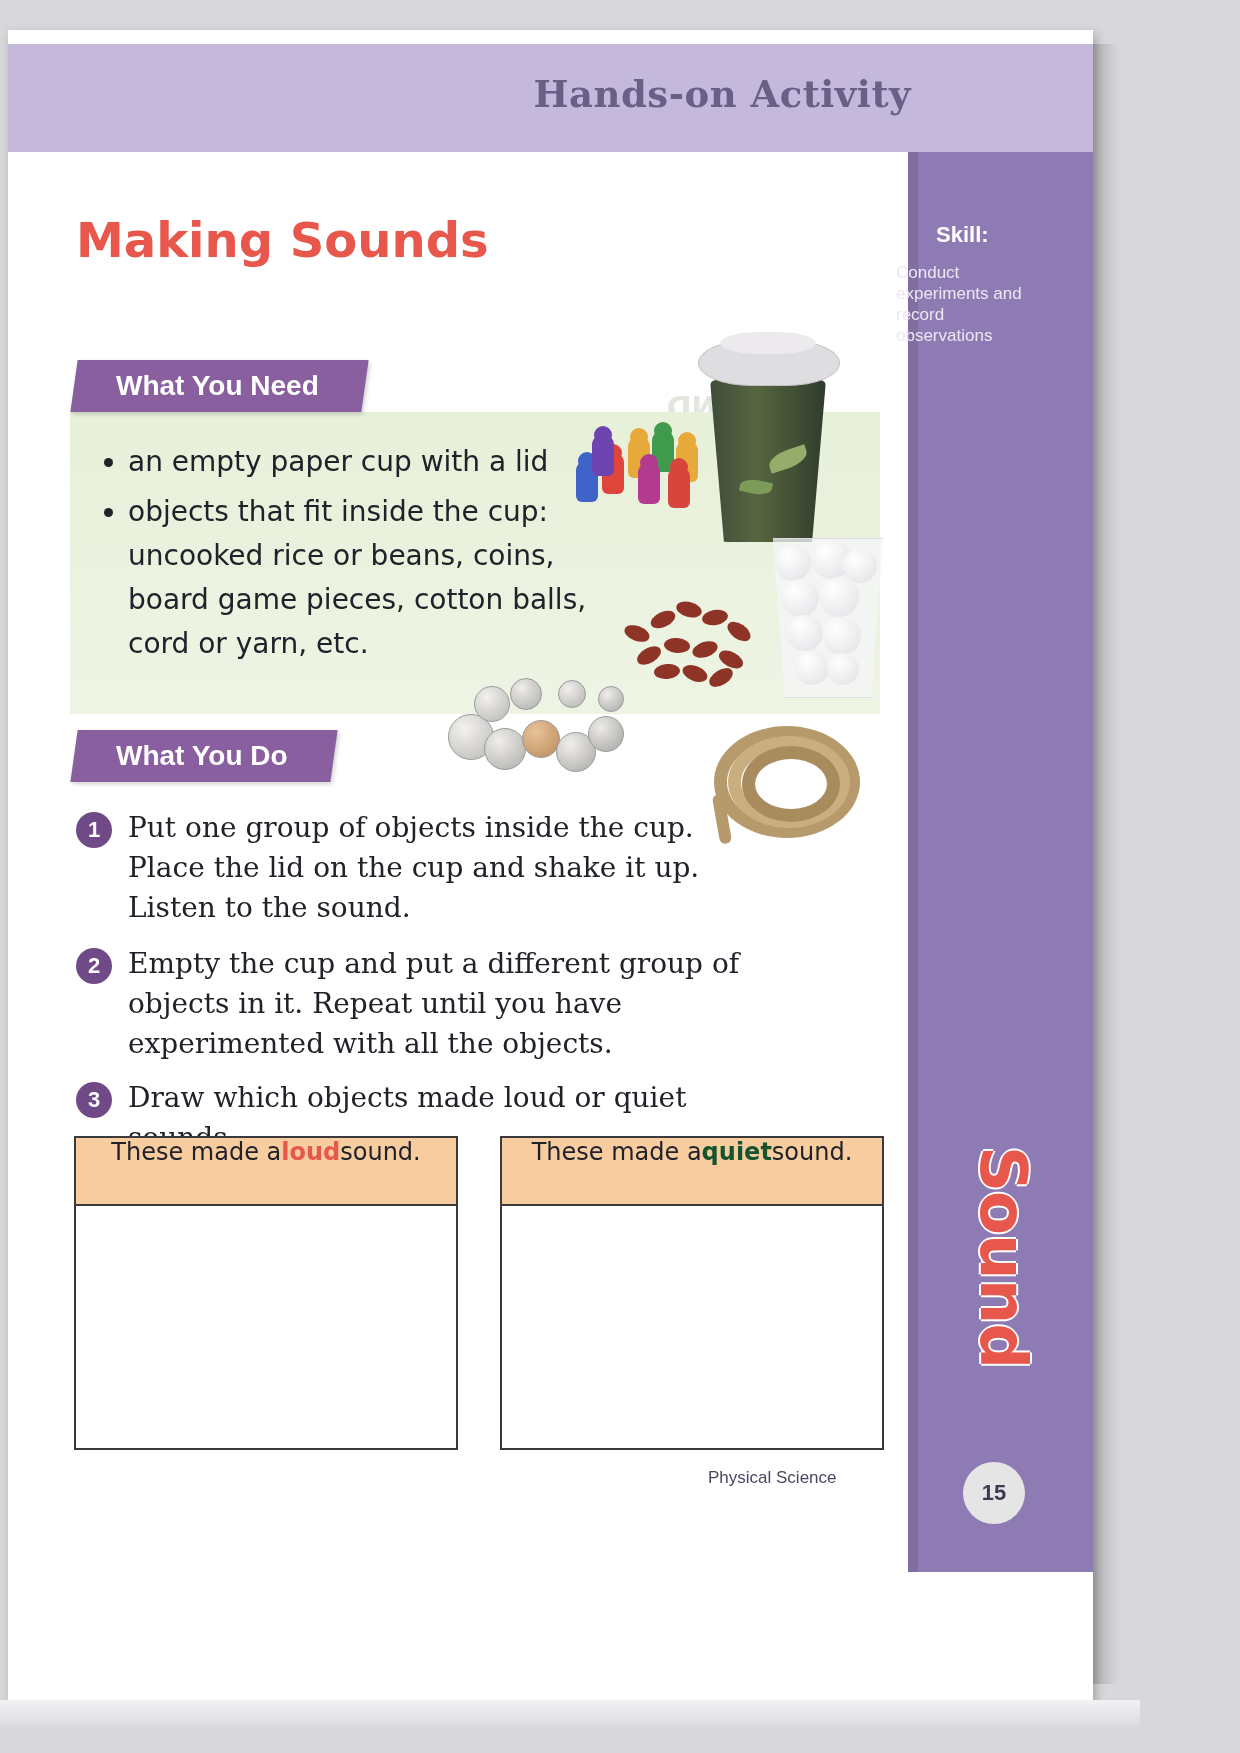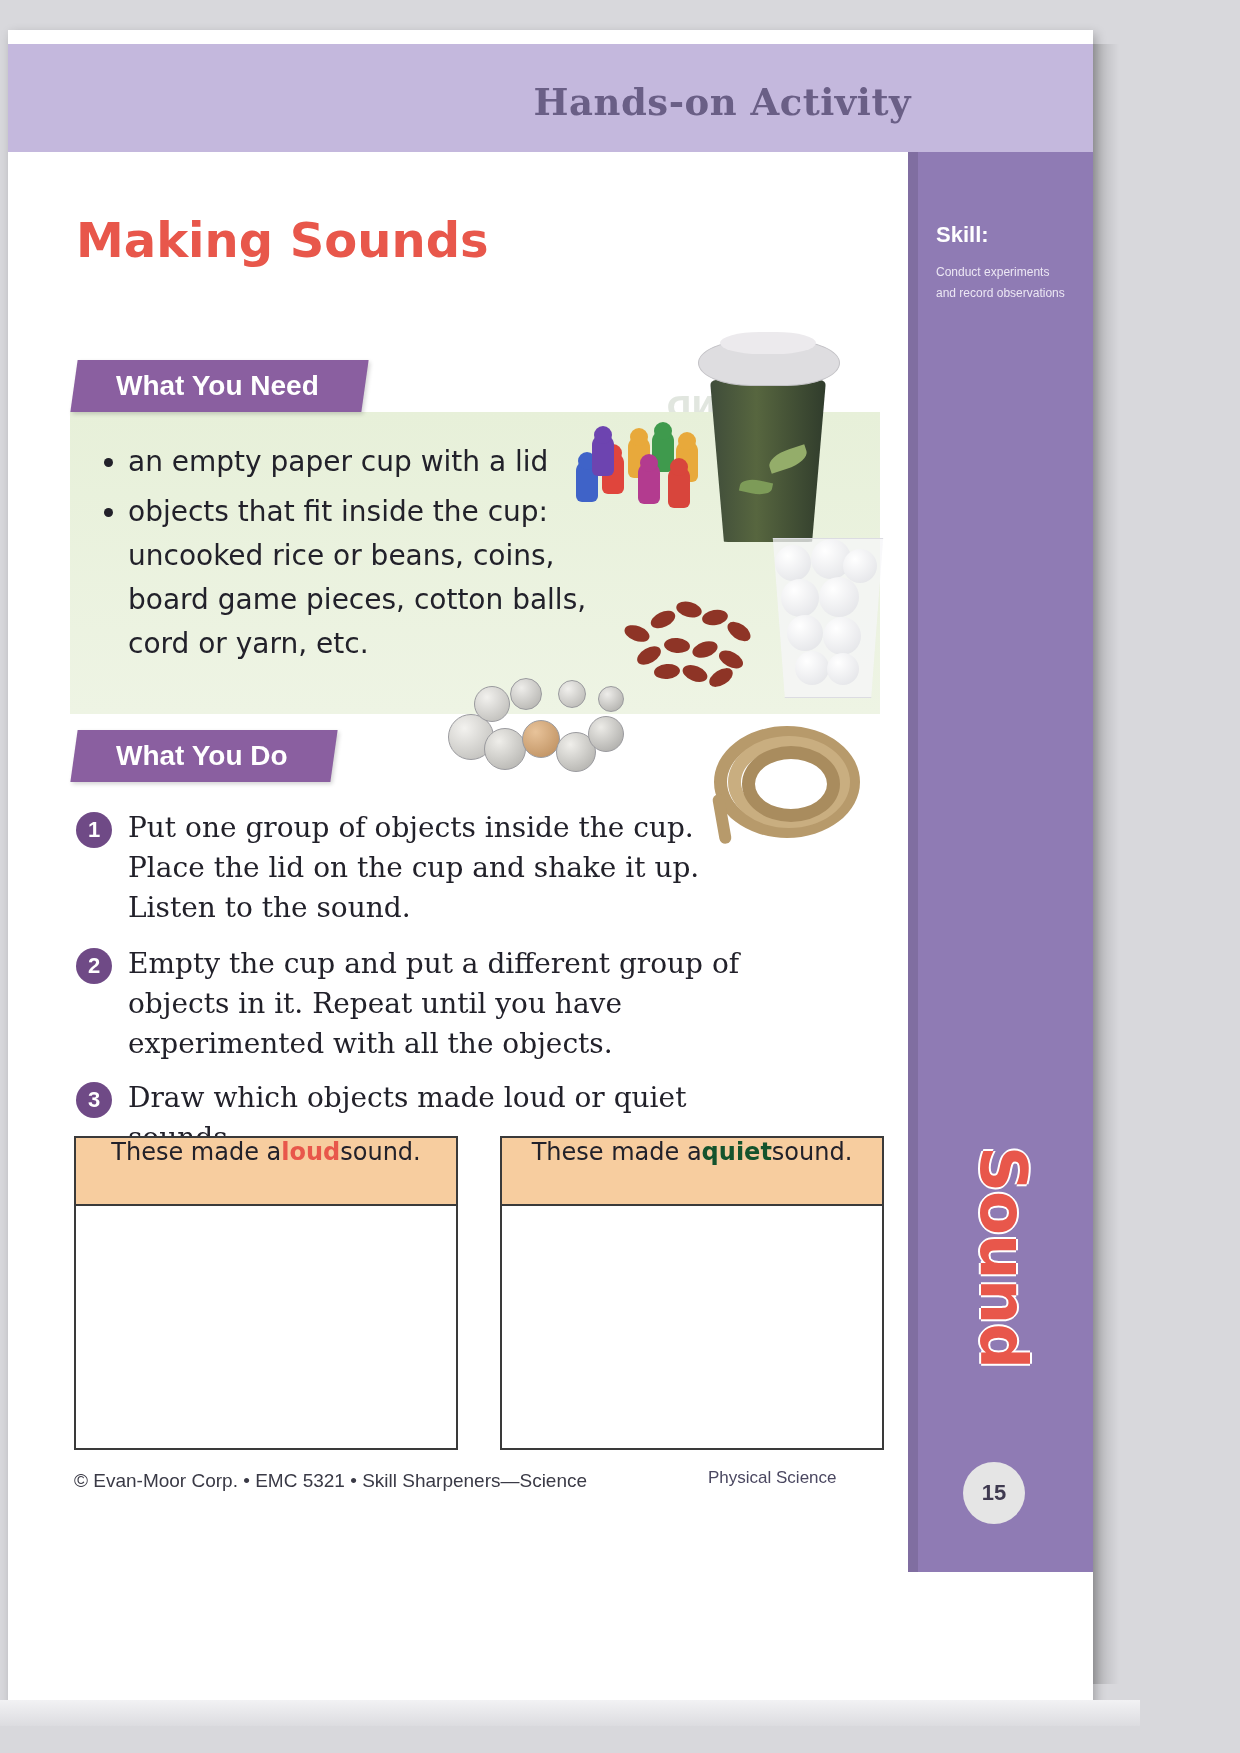--- a/index.html
+++ b/index.html
@@ -47,21 +47,21 @@
     position: absolute;
     left: 0px;
     top: 14px;
     width: 1085px;
     height: 108px;
     background: #c4b8dd;
   }
   .banner-title {
     position: absolute;
     right: 182px;
-    top: 36px;
+    top: 28px;
     font-family: "DejaVu Serif", serif;
     font-weight: bold;
     font-size: 37px;
     color: #6a5f86;
     letter-spacing: 0.5px;
   }
 
   
   .sidebar {
     position: absolute;
@@ -82,24 +82,24 @@
   .skill-label {
     position: absolute;
     left: 928px;
     top: 192px;
     font-size: 22px;
     font-weight: bold;
     color: #ffffff;
   }
   .skill-text {
     position: absolute;
-    left: 928px;
+    left: 888px;
     top: 232px;
     width: 130px;
-    font-size: 12px;
+    font-size: 17px;
     line-height: 21px;
     color: #ece7f4;
   }
   .vertical-word {
     position: absolute;
     left: 905px;
     top: 1050px;
     width: 175px;
     height: 330px;
   }
@@ -416,21 +416,20 @@
   </div>
 
   <div class="abox abox-quiet">
     <div class="abox-head">
       <span>These made a </span>
       <span class="word-quiet">quiet</span>
       <span> sound.</span>
     </div>
   </div>
 
-  <div class="footer-left">© Evan-Moor Corp. • EMC 5321 • Skill Sharpeners—Science</div>
   <div class="footer-right">Physical Science</div>
 
   <div class="sidebar"></div>
   <div class="sidebar-inner-shadow"></div>
   <div class="skill-label">Skill:</div>
   <div class="skill-text">Conduct experiments and record observations</div>
   <div class="vertical-word">
     <span>Sound</span>
   </div>
   <div class="page-circle">15</div>

